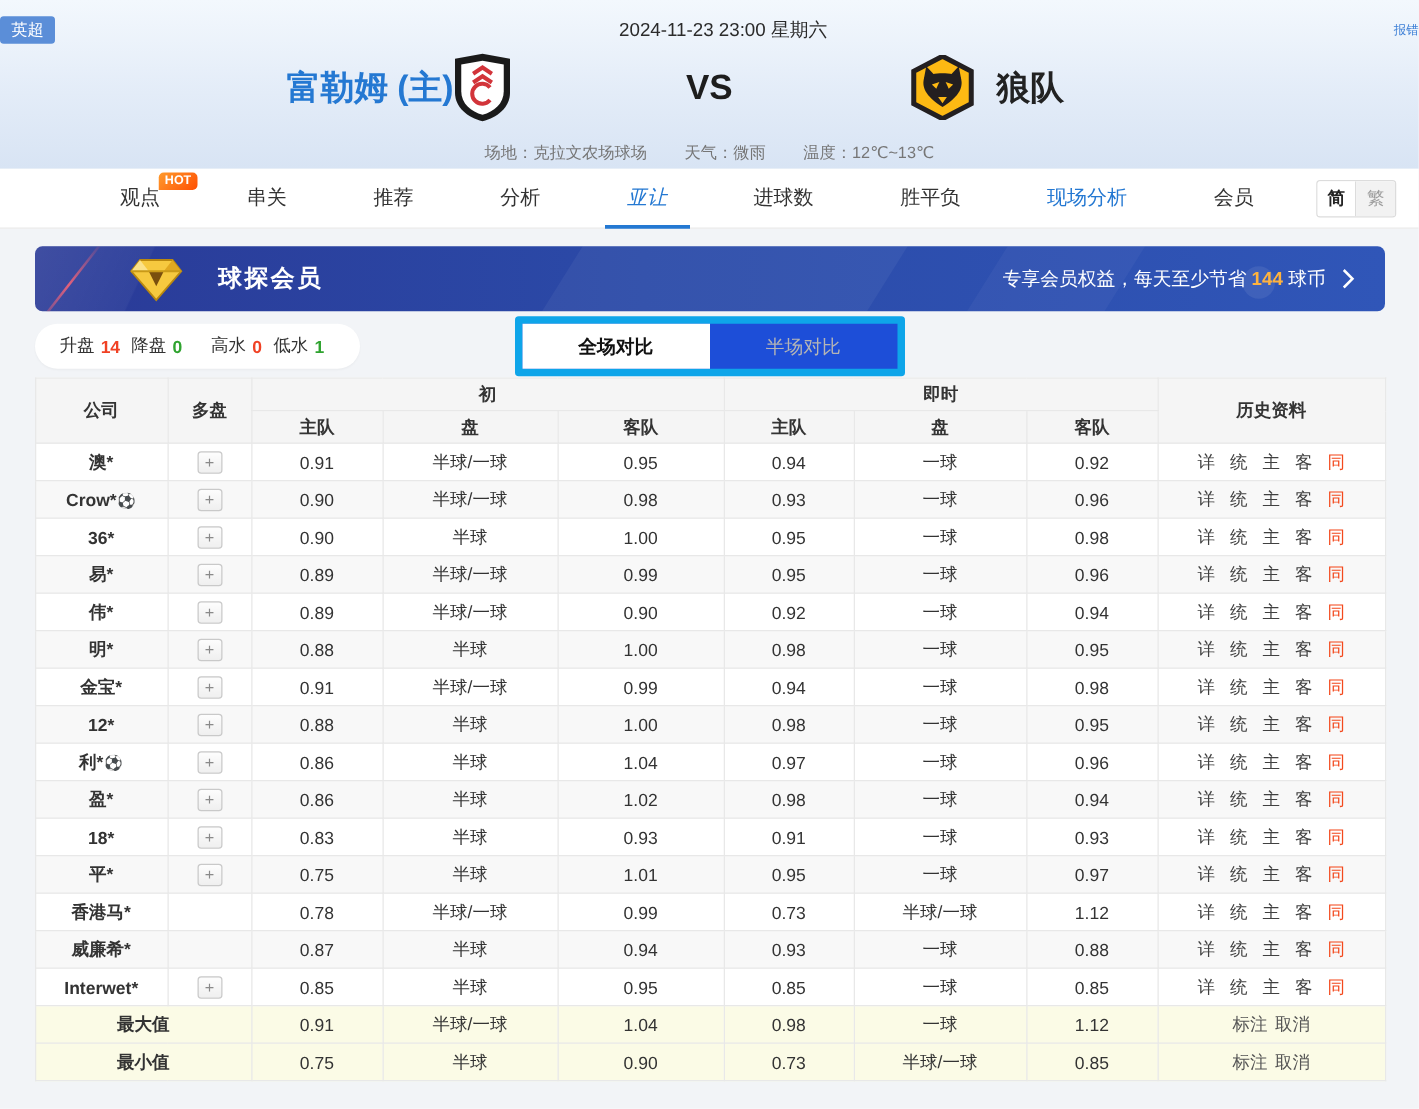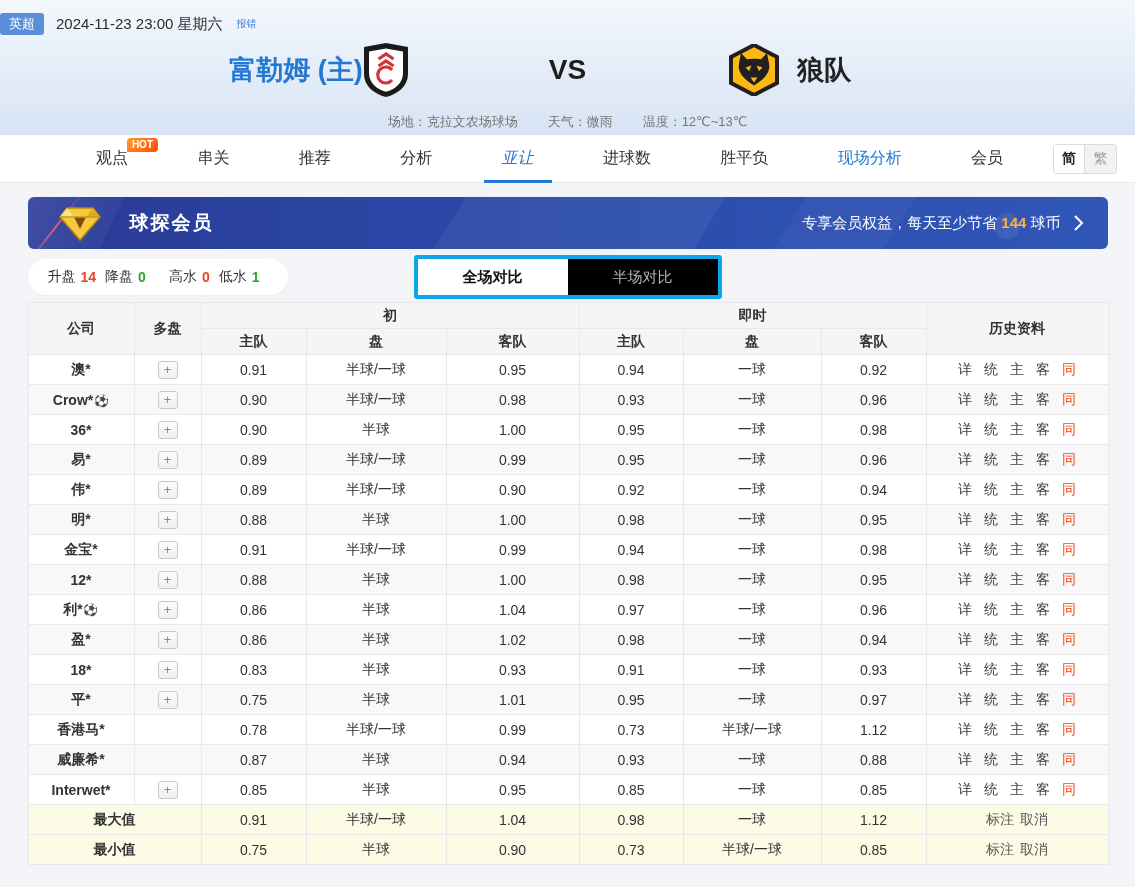--- a/index.html
+++ b/index.html
@@ -1,21 +1,21 @@
 <!DOCTYPE html>
 <html><head>
 <meta charset="utf-8">
 <style>
   * { box-sizing:border-box; margin:0; padding:0; }
   html,body { width:1135px; height:887px; }
   body { font-family:"Liberation Sans","DejaVu Sans",sans-serif; background:#f2f4f7; overflow:hidden; }
 
   
   .match-header { height:135px; background:linear-gradient(180deg,#f3f8fd 0%,#e3ecf8 55%,#d8e4f4 100%); }
-  .top-line { display:flex; justify-content:flex-start; align-items:center; padding-top:13px; font-size:15px; color:#2b2b2b; }
+  .top-line { display:flex; justify-content:space-between; align-items:center; padding-top:13px; font-size:15px; color:#2b2b2b; }
   .league-badge { background:#5b8ed8; color:#fff; font-size:13px; padding:2px 9px; border-radius:3px; margin-right:12px; }
   .report-error { color:#3d7fd6; font-size:10px; margin-left:14px; text-decoration:none; cursor:pointer; }
   .teams-line { display:grid; grid-template-columns:1fr auto 1fr; align-items:center; margin-top:4px; height:62px; }
   .team-left { display:flex; justify-content:flex-end; align-items:center; padding-right:140px; }
   .team-right { display:flex; justify-content:flex-start; align-items:center; gap:15px; padding-left:140px; }
   .team-name { font-size:27px; font-weight:bold; color:#222; }
   .team-name.home { color:#2478d2; }
   .vs-label { font-size:28px; font-weight:bold; color:#1d1d1d; }
   .info-line { display:flex; justify-content:center; gap:30px; font-size:13px; color:#767676; margin-top:12px; }
 
@@ -31,21 +31,21 @@
   .lang-toggle { display:flex; border:1px solid #dcdcdc; border-radius:3px; overflow:hidden; }
   .lang { width:31px; height:28px; display:flex; align-items:center; justify-content:center; font-size:14px; cursor:pointer; }
   .lang.simple { background:#fff; color:#222; font-weight:bold; border-right:1px solid #dcdcdc; }
   .lang.trad { background:#f2f2f2; color:#9c9c9c; }
 
   .content { width:1080px; margin:0 auto; }
 
   
   .vip-banner { margin-top:14px; height:52px; border-radius:6px; position:relative; overflow:hidden;
                 background:linear-gradient(90deg,#2a3a97 0%,#2b4aa8 45%,#3056b8 100%);
-                display:flex; align-items:center; color:#fff; }
+                display:flex; align-items:center; color:#fff;padding-left:45px; }
   .vip-banner .decor-band { position:absolute; left:420px; top:-36px; width:260px; height:130px;
                 background:rgba(255,255,255,0.05); transform:skewX(-32deg); }
   .vip-banner .decor-band2 { position:absolute; left:760px; top:-36px; width:110px; height:130px;
                 background:rgba(255,255,255,0.04); transform:skewX(-32deg); }
   .vip-banner .decor-dot { position:absolute; right:88px; top:16px; width:26px; height:26px; border-radius:50%;
                 background:rgba(255,255,255,0.08); }
   .vip-banner .decor-tri { position:absolute; left:0; top:0; width:140px; height:52px;
                 background:linear-gradient(115deg,rgba(255,255,255,0.10) 0%,rgba(255,255,255,0.04) 58%,transparent 59%); }
   .vip-banner .decor-line { position:absolute; left:26px; top:-14px; width:2px; height:90px;
                 background:linear-gradient(180deg,transparent,#e2607a,transparent); transform:rotate(38deg); }
@@ -57,21 +57,21 @@
   
   .stats-bar { margin-top:9px; height:38px; position:relative; display:flex; align-items:center; }
   .stats-pill { background:#fff; border-radius:19px; height:36px; display:flex; align-items:center;
                 padding:0 20px; font-size:14px; color:#333; box-shadow:0 1px 2px rgba(0,0,0,0.04); }
   .stat { display:flex; align-items:center; gap:5px; margin-right:9px; }
   .stat.gap { margin-left:14px; }
   .stat .v { font-weight:bold; }
   .v.red { color:#f04124; }
   .v.green { color:#2fa32f; }
   .compare-toggle { position:absolute; left:50%; transform:translateX(-50%); display:flex;
-                    background:#000000; border:4px solid #0ea5e9; border-radius:3px; }
+                    background:#1d4ed8; border:6px solid #0ea5e9; border-radius:3px; }
   .ct-btn { width:150px; height:36px; display:flex; align-items:center; justify-content:center; font-size:15px; cursor:pointer; }
   .ct-btn.active { background:#fff; font-weight:bold; color:#111; }
   .ct-btn.inactive { color:#b5b5b5; }
 
   
   .odds-table { margin-top:6px; border-collapse:collapse; width:1080px; table-layout:fixed;
                 background:#fff; font-size:14px; }
   .odds-table th, .odds-table td { border:1px solid #e8e8e8; text-align:center; padding:0; }
   .odds-table thead th { background:#f5f5f5; height:26px; font-weight:bold; color:#333; font-size:14px; }
   .odds-table tbody td { height:30px; color:#333; }

